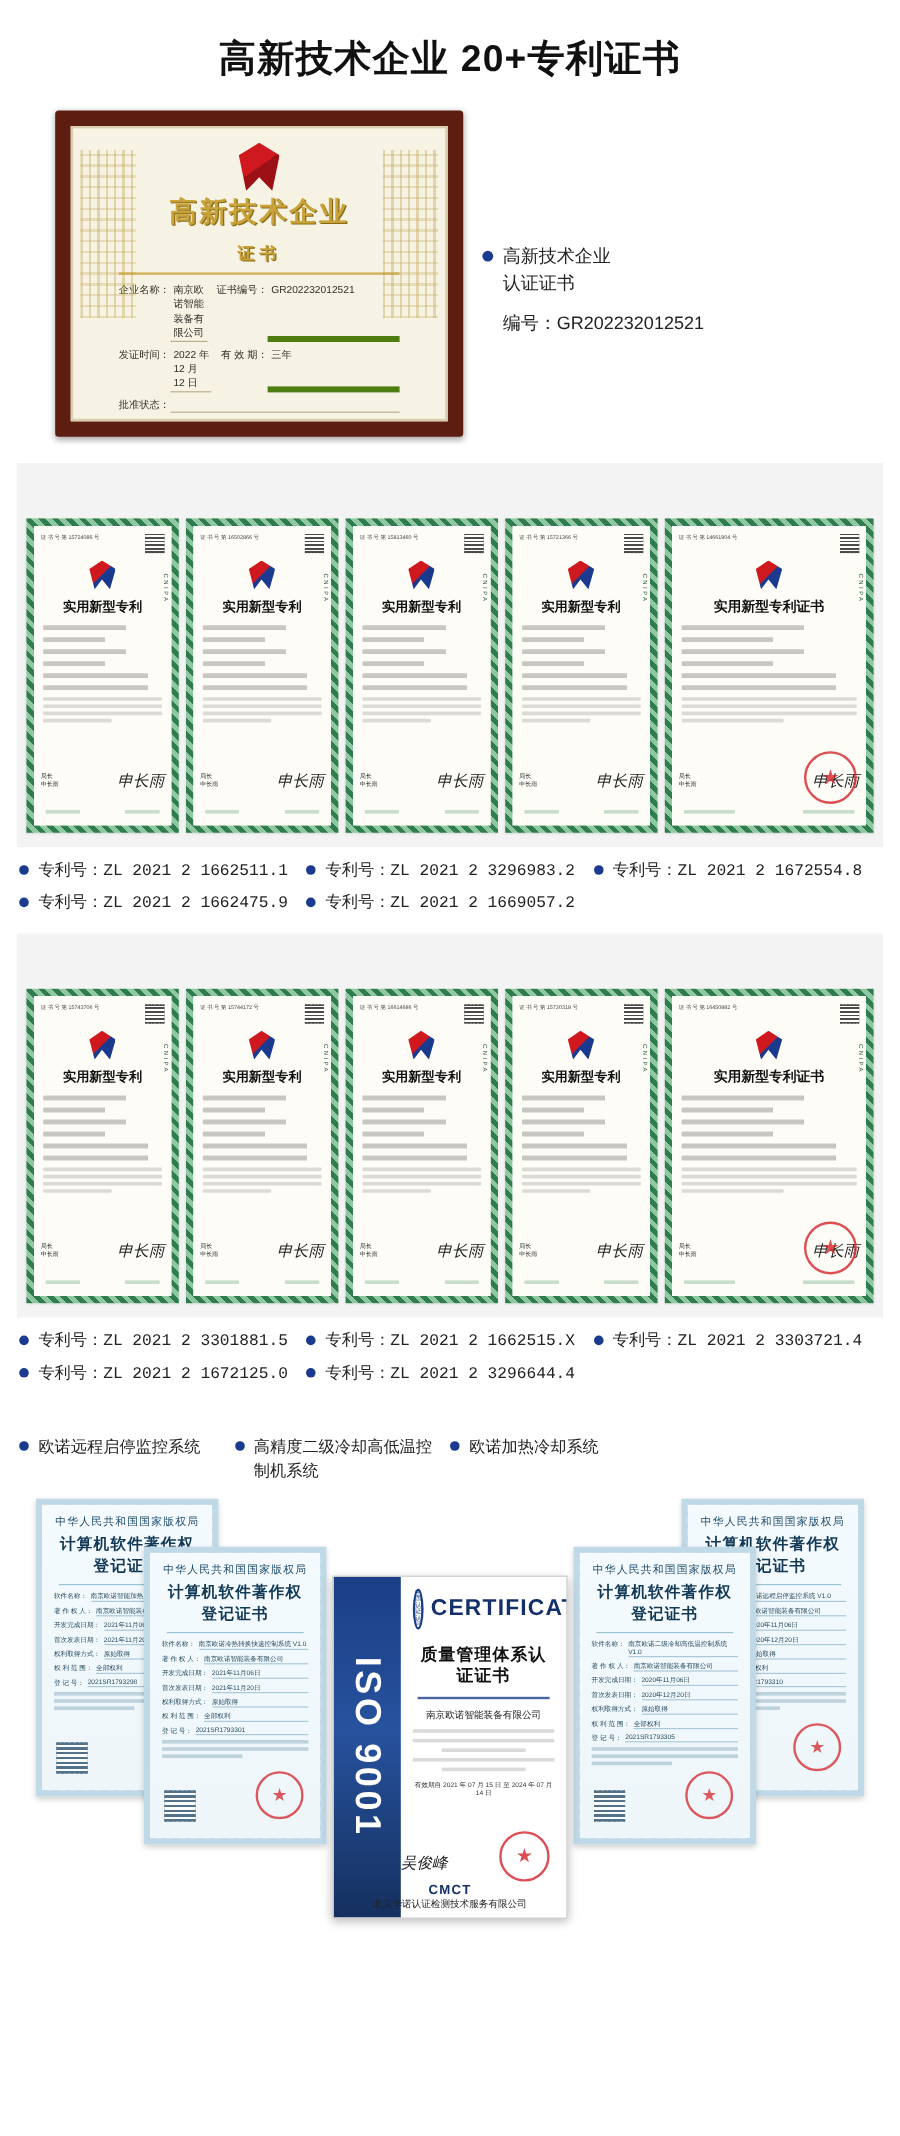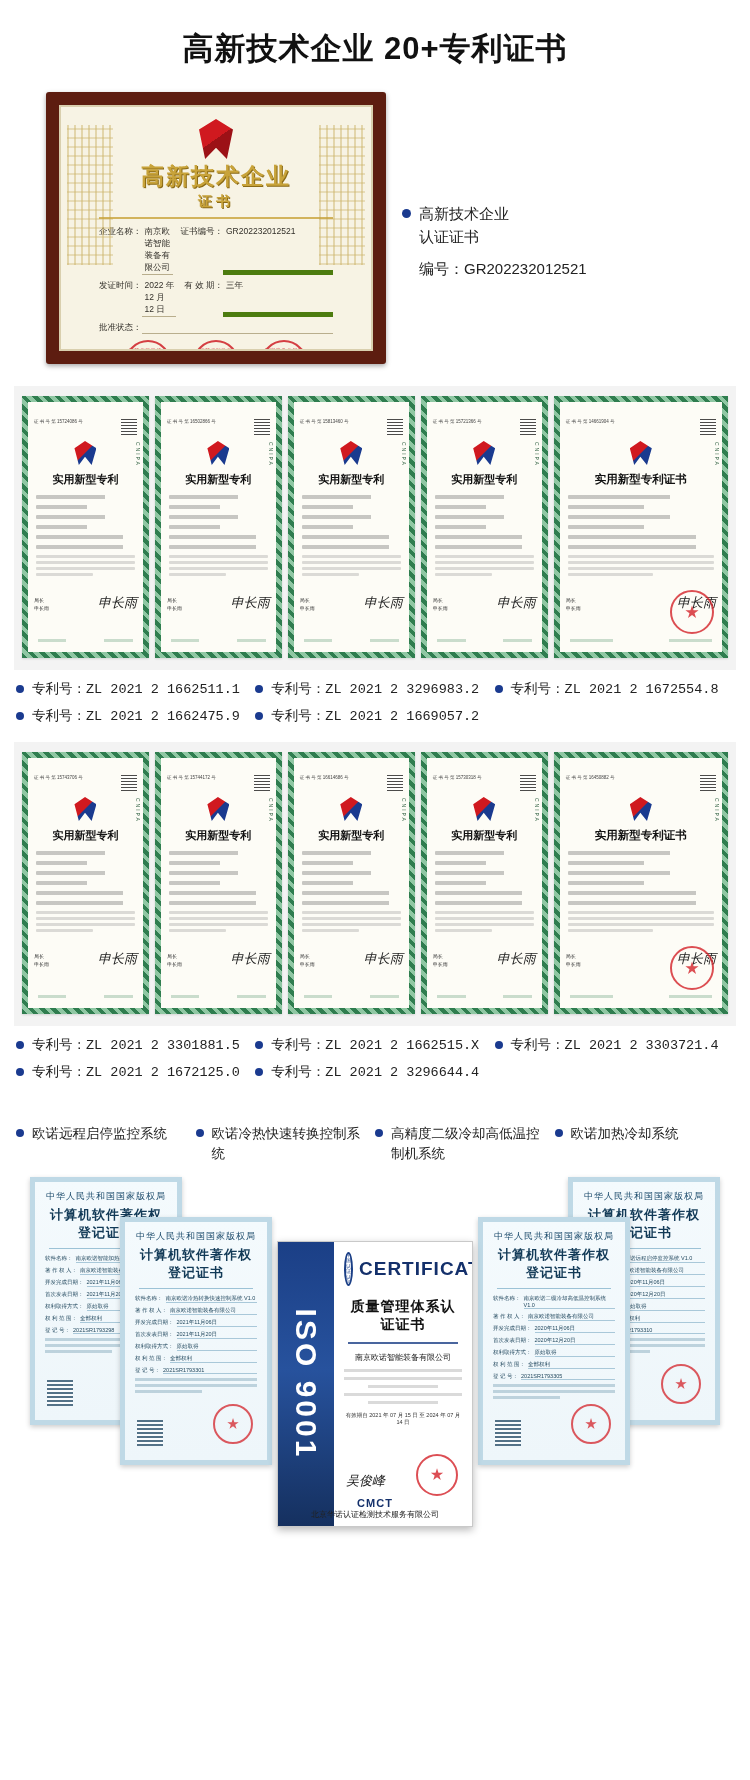--- a/index.html
+++ b/index.html
@@ -80,21 +80,21 @@
     text-shadow: 1px 1px 0 #8a6a16;
     margin-top: 2px;
   }
   .cert-sub-title {
     text-align: center;
     font-size: 14px;
     font-weight: bold;
     letter-spacing: 4px;
     color: #c8a33a;
     text-shadow: 1px 1px 0 #8a6a16;
-    margin-top: 1px;
+    margin-top: 11px;
   }
   .cert-rule { height: 2px; background: #c8a33a; margin: 6px 26px 7px 26px; opacity:.8;}
   .cert-fields { padding: 0 26px; font-size: 8.5px; color: #33302a; }
   .cert-row { display: flex; margin-bottom: 5px; }
   .cert-row .lbl { white-space: nowrap; }
   .cert-row .val { flex: 1; border-bottom: 1px solid #b9ae8d; padding-left: 3px; }
   .cert-row .lbl2 { white-space: nowrap; padding-left: 8px; }
   .cert-row .val2 { width: 110px; border-bottom: 5px solid #4d7c0f; padding-left: 3px; }
   .seal-row { display: flex; justify-content: center; gap: 22px; margin-top: 6px; }
   .seal {
@@ -127,28 +127,29 @@
     padding: 10px 8px 12px 8px;
     display: flex;
     justify-content: space-between;
     gap: 6px;
   }
   .pcert {
     width: 128px; height: 262px;
     background: #fdfcf6;
     border: 6px solid transparent;
     position: relative;
-    padding: 17px 6px 6px 6px;
+    padding: 7px 6px 6px 6px;
     box-shadow: 0 1px 2px rgba(0,0,0,.12);
     background-image:
       linear-gradient(#fdfcf6,#fdfcf6),
       repeating-linear-gradient(45deg,#2f7d4f 0 4px,#8fc7a3 4px 8px);
     background-origin: padding-box, border-box;
     background-clip: padding-box, border-box;
     overflow: hidden;
+    margin-top: 36px;
   }
   .pcert.wide { width: 176px; }
   .pc-top { display: flex; justify-content: space-between; align-items: flex-start; }
   .pc-no { font-size: 4.5px; color: #444; }
   .pc-qr {
     width: 16px; height: 16px;
     background:
       repeating-linear-gradient(0deg,#111 0 1.5px, #fff 1.5px 3px),
       repeating-linear-gradient(90deg,#111 0 1.5px, #fff 1.5px 3px);
     opacity:.75;
@@ -184,22 +185,22 @@
   .pc-line.s2 { background: linear-gradient(90deg,#555 0 52%, transparent 52%); }
   .pc-line.s3 { background: linear-gradient(90deg,#555 0 88%, transparent 88%); }
   .pc-para {
     margin-top: 6px; padding: 0 2px;
   }
   .pc-para div {
     height: 3px; background: #666; opacity: .22; margin-bottom: 3px; border-radius: 1px;
   }
   .pc-para div:last-child { width: 58%; }
   .pc-foot {
-    position: absolute; bottom: 40px; left: 6px; right: 6px;
-    display: flex; justify-content: space-between; align-items: flex-end;
+    position: absolute; bottom: 28px; left: 6px; right: 6px;
+    display: flex; justify-content: space-between; align-items: center;
   }
   .pc-foot .lbl { font-size: 5px; color: #333; line-height: 1.5; }
   .pc-sign {
     font-family: "Liberation Serif", serif;
     font-size: 13px; color: #222; font-style: italic;
   }
   .pc-redseal {
     position: absolute; right: 8px; bottom: 18px;
     width: 44px; height: 44px; border-radius: 50%;
     border: 2px solid #d4232a; opacity: .8;
@@ -328,21 +329,21 @@
   }
   .iso-title {
     text-align:center; font-size: 14px; font-weight:bold; margin-top: 12px; color:#111;
     letter-spacing: 1px;
   }
   .iso-rule { height:2px; background:#1b3f86; margin: 8px 4px; opacity:.8;}
   .iso-lines { margin-top: 6px; }
   .iso-lines div { height:3px; background:#555; opacity:.22; margin-bottom:5px; }
   .iso-lines div.short { width: 60%; margin-left:20%; }
   .iso-sign {
-    position:absolute; left: 12px; bottom: 36px;
+    position:absolute; left: 0; bottom: 36px;
     font-family: "Liberation Serif", serif; font-size: 13px; font-style: italic; color:#222;
   }
   .iso-seal {
     position:absolute; right: 14px; bottom: 30px; width: 42px; height: 42px;
     border-radius:50%; border:2px solid #d4232a; opacity:.8;
   }
   .iso-seal .star { position:absolute; left:50%; top:50%; transform:translate(-50%,-50%); color:#d4232a; font-size:14px;}
   .iso-footer {
     position:absolute; left:0; right:0; bottom: 6px; text-align:center;
     font-size: 8px; color:#222;
@@ -760,24 +761,20 @@
     </div>
   </div>
 
   <div class="features">
     <div class="feat">
       <span class="bdot"></span>
       <span class="txt">欧诺远程启停监控系统</span>
     </div>
     <div class="feat">
       <span class="bdot"></span>
-      <span class="txt">欧诺冷热快速转换控制系统</span>
-    </div>
-    <div class="feat">
-      <span class="bdot"></span>
       <span class="txt">高精度二级冷却高低温控制机系统</span>
     </div>
     <div class="feat">
       <span class="bdot"></span>
       <span class="txt">欧诺加热冷却系统</span>
     </div>
   </div>
 
   <div class="collage">
 

